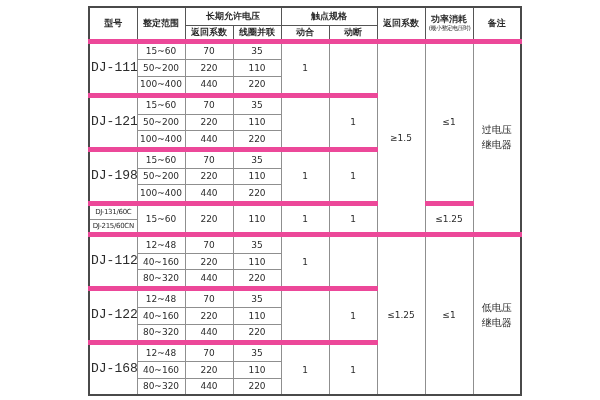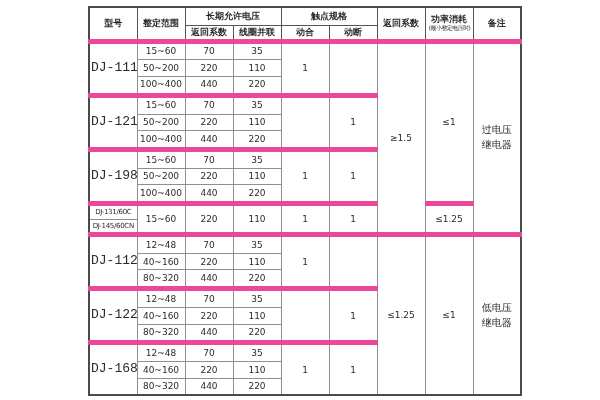--- a/index.html
+++ b/index.html
@@ -144,21 +144,21 @@
     <tr class="st">
       <td class="model-sm">DJ-131/60C</td>
       <td rowspan="2" class="num">15~60</td>
       <td rowspan="2" class="num">220</td>
       <td rowspan="2" class="num">110</td>
       <td rowspan="2" class="num">1</td>
       <td rowspan="2" class="num">1</td>
       <td rowspan="2" class="num">≤1.25</td>
     </tr>
     <tr>
-      <td class="model-sm">DJ-145/60CN</td>
+      <td class="model-sm">DJ-215/60CN</td>
     </tr>
 
     <tr class="st">
       <td rowspan="3" class="model">DJ-112</td>
       <td class="num">12~48</td>
       <td class="num">70</td>
       <td class="num">35</td>
       <td rowspan="3" class="num">1</td>
       <td rowspan="3"></td>
       <td rowspan="9" class="num">≤1.25</td>

